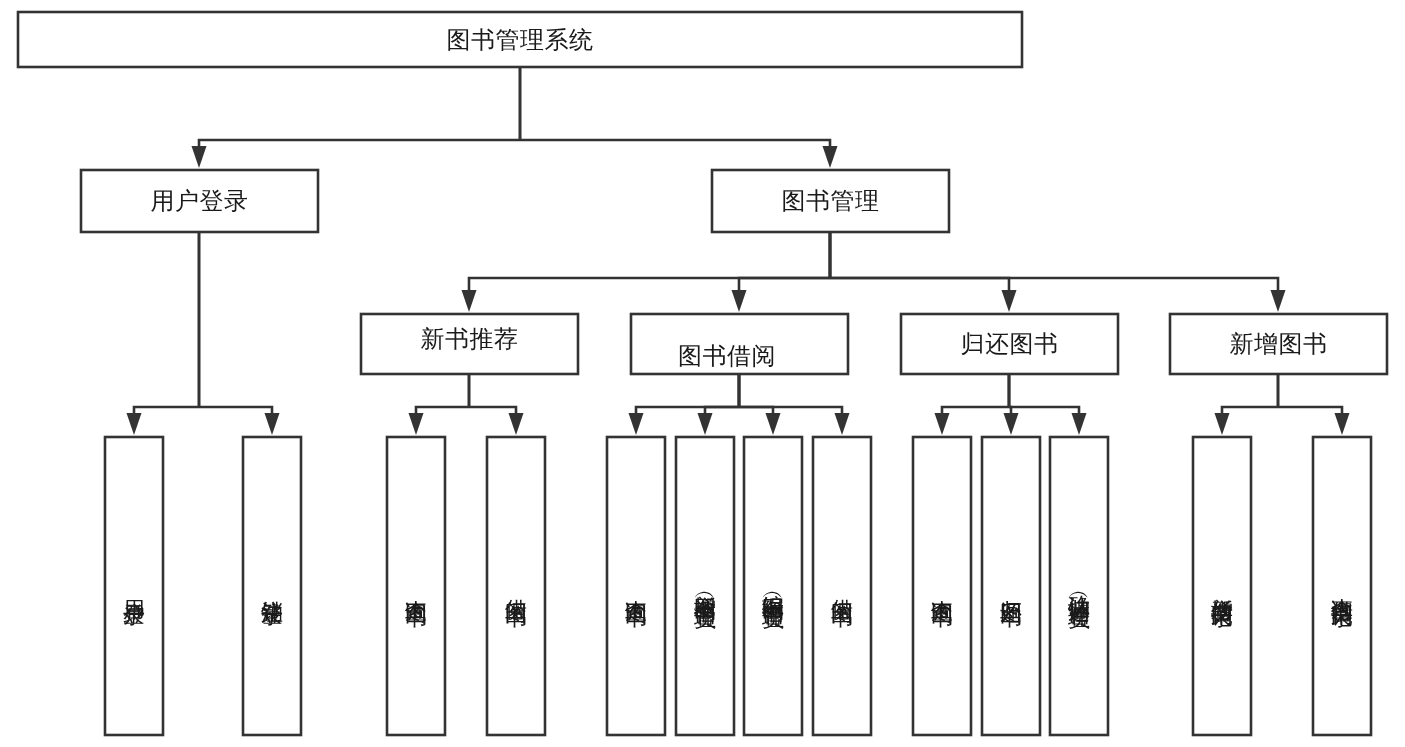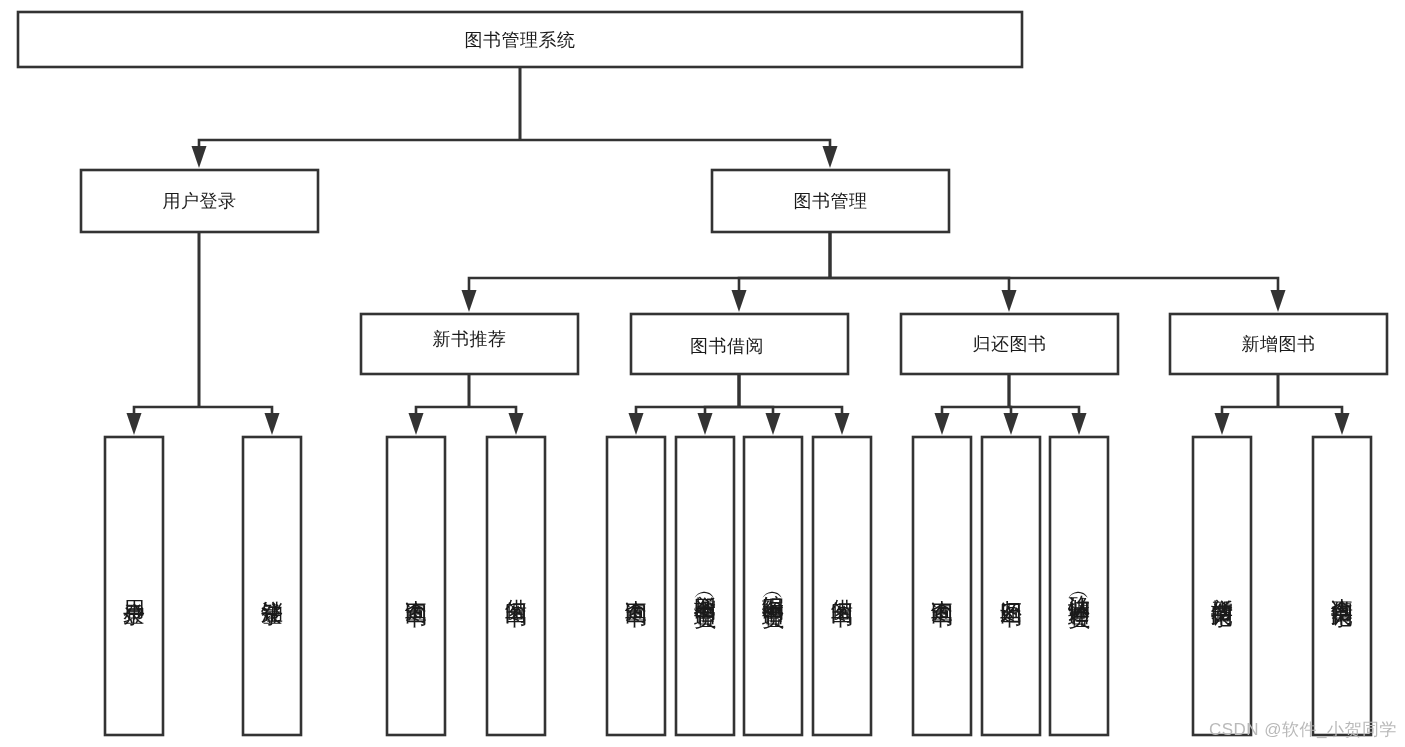--- a/index.html
+++ b/index.html
@@ -47,21 +47,21 @@
     align-items: center;
     justify-content: center;
     text-align: center;
     color: #1a1a1a;
     font-family: "Liberation Sans", "DejaVu Sans", sans-serif;
     pointer-events: none;
     box-sizing: border-box;
   }
   .node-label.horizontal {
     writing-mode: horizontal-tb;
-    font-size: 18px;
+    font-size: 24px;
     letter-spacing: 0.5px;
   }
   .node-label.vertical {
     writing-mode: vertical-rl;
     text-orientation: upright;
     font-size: 22px;
     letter-spacing: 2px;
     line-height: 1;
   }
   .node-hit {
@@ -205,39 +205,38 @@
         <rect class="node-rect" x="1193" y="437" width="58" height="298"></rect>
         <rect class="node-rect" x="1313" y="437" width="58" height="298"></rect>
       </g>
   </svg>
 
   <div id="label-layer">
       <div class="node-label horizontal" style="left: 18px; top: 12px; width: 1004px; height: 55px;">图书管理系统</div>
       <div class="node-label horizontal" style="left: 81px; top: 170px; width: 237px; height: 62px;">用户登录</div>
       <div class="node-label horizontal" style="left: 712px; top: 170px; width: 237px; height: 62px;">图书管理</div>
       <div class="node-label horizontal" style="left: 361px; top: 314px; width: 217px; height: 49px;">新书推荐</div>
-      <div class="node-label horizontal" style="left: 631px; top: 316px; width: 192px; height: 60px;">图书借阅</div>
+      <div class="node-label horizontal" style="left: 631px; top: 326px; width: 192px; height: 60px;">图书借阅</div>
       <div class="node-label horizontal" style="left: 901px; top: 314px; width: 217px; height: 60px;">归还图书</div>
       <div class="node-label horizontal" style="left: 1170px; top: 314px; width: 217px; height: 60px;">新增图书</div>
       <div class="node-label vertical" style="left: 105px; top: 437px; width: 58px; height: 298px;">用户登录</div>
       <div class="node-label vertical" style="left: 243px; top: 437px; width: 58px; height: 298px;">注销登录</div>
       <div class="node-label vertical" style="left: 387px; top: 437px; width: 58px; height: 298px;">查询图书</div>
       <div class="node-label vertical" style="left: 487px; top: 437px; width: 58px; height: 298px;">借阅图书</div>
       <div class="node-label vertical" style="left: 607px; top: 437px; width: 58px; height: 298px;">查询图书</div>
       <div class="node-label vertical" style="left: 676px; top: 437px; width: 58px; height: 298px;">新增图书（管理员）</div>
       <div class="node-label vertical" style="left: 744px; top: 437px; width: 58px; height: 298px;">编辑图书（管理员）</div>
       <div class="node-label vertical" style="left: 813px; top: 437px; width: 58px; height: 298px;">借阅图书</div>
       <div class="node-label vertical" style="left: 913px; top: 437px; width: 58px; height: 298px;">查询图书</div>
       <div class="node-label vertical" style="left: 982px; top: 437px; width: 58px; height: 298px;">归还图书</div>
       <div class="node-label vertical" style="left: 1050px; top: 437px; width: 58px; height: 298px;">确认归还（管理员）</div>
       <div class="node-label vertical" style="left: 1193px; top: 437px; width: 58px; height: 298px;">新增借阅记录</div>
       <div class="node-label vertical" style="left: 1313px; top: 437px; width: 58px; height: 298px;">查询借阅记录</div>
     </div>
 
-  <div class="watermark">CSDN @软件_小贺同学</div>
 <div class="node-hit" title="图书管理系统" style="left: 18px; top: 12px; width: 1004px; height: 55px;"></div>
     <div class="node-hit" title="用户登录" style="left: 81px; top: 170px; width: 237px; height: 62px;"></div>
     <div class="node-hit" title="图书管理" style="left: 712px; top: 170px; width: 237px; height: 62px;"></div>
     <div class="node-hit" title="新书推荐" style="left: 361px; top: 314px; width: 217px; height: 60px;"></div>
     <div class="node-hit" title="图书借阅" style="left: 631px; top: 314px; width: 217px; height: 60px;"></div>
     <div class="node-hit" title="当前借阅" style="left: 901px; top: 314px; width: 217px; height: 60px;"></div>
     <div class="node-hit" title="借阅记录" style="left: 1170px; top: 314px; width: 217px; height: 60px;"></div>
     <div class="node-hit" title="用户登录" style="left: 105px; top: 437px; width: 58px; height: 298px;"></div>
     <div class="node-hit" title="注销登录" style="left: 243px; top: 437px; width: 58px; height: 298px;"></div>
     <div class="node-hit" title="查询图书" style="left: 387px; top: 437px; width: 58px; height: 298px;"></div>

